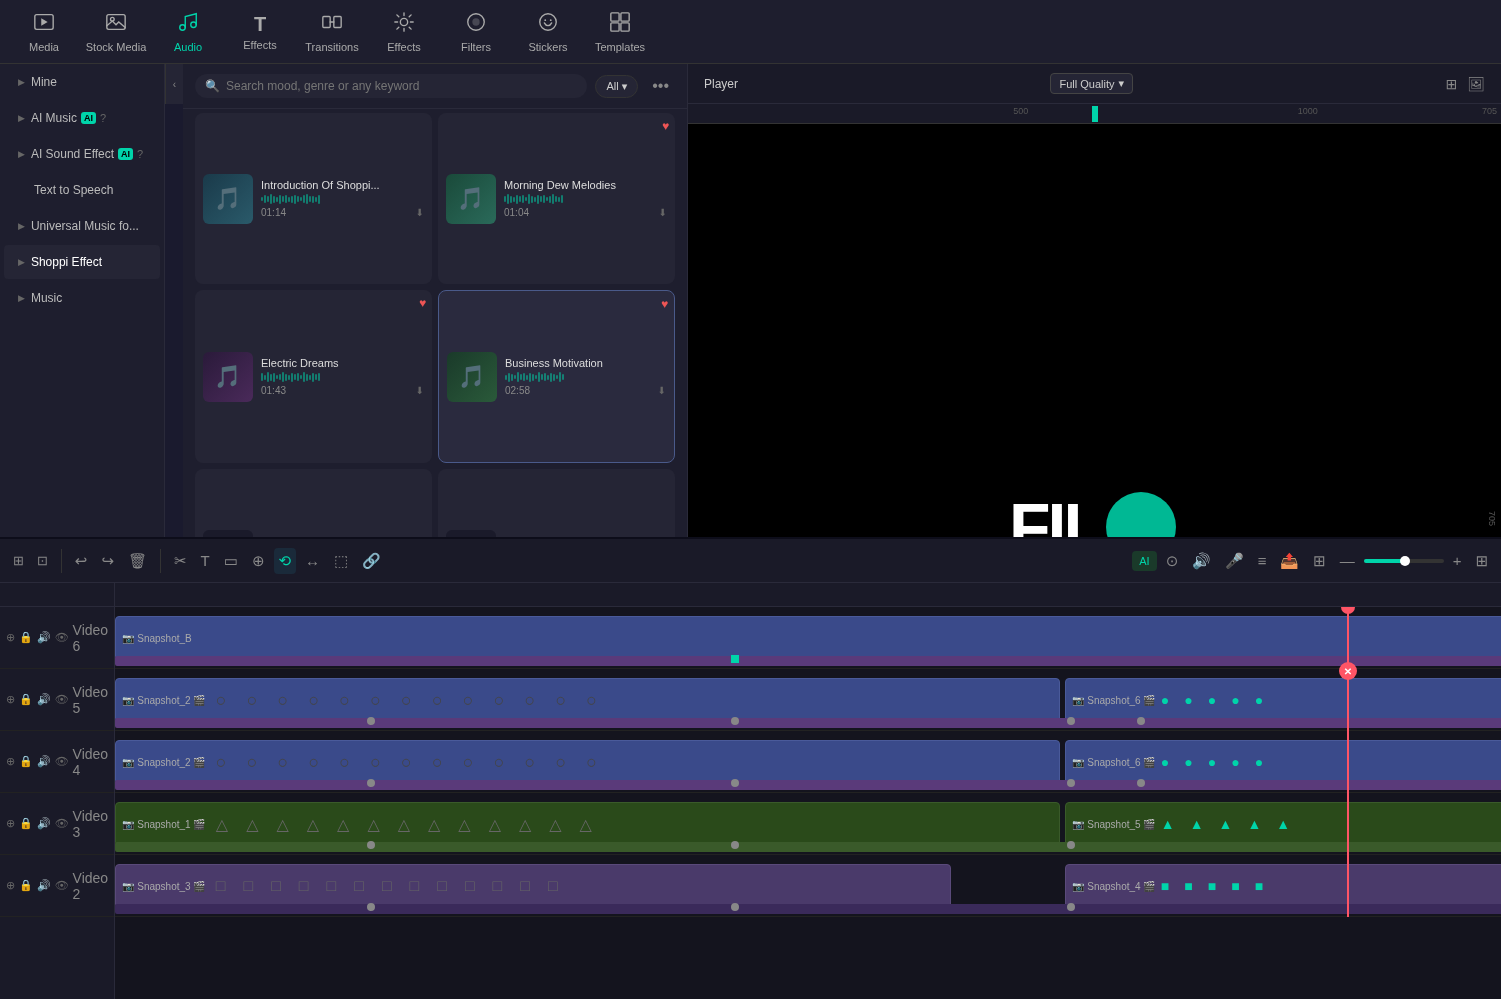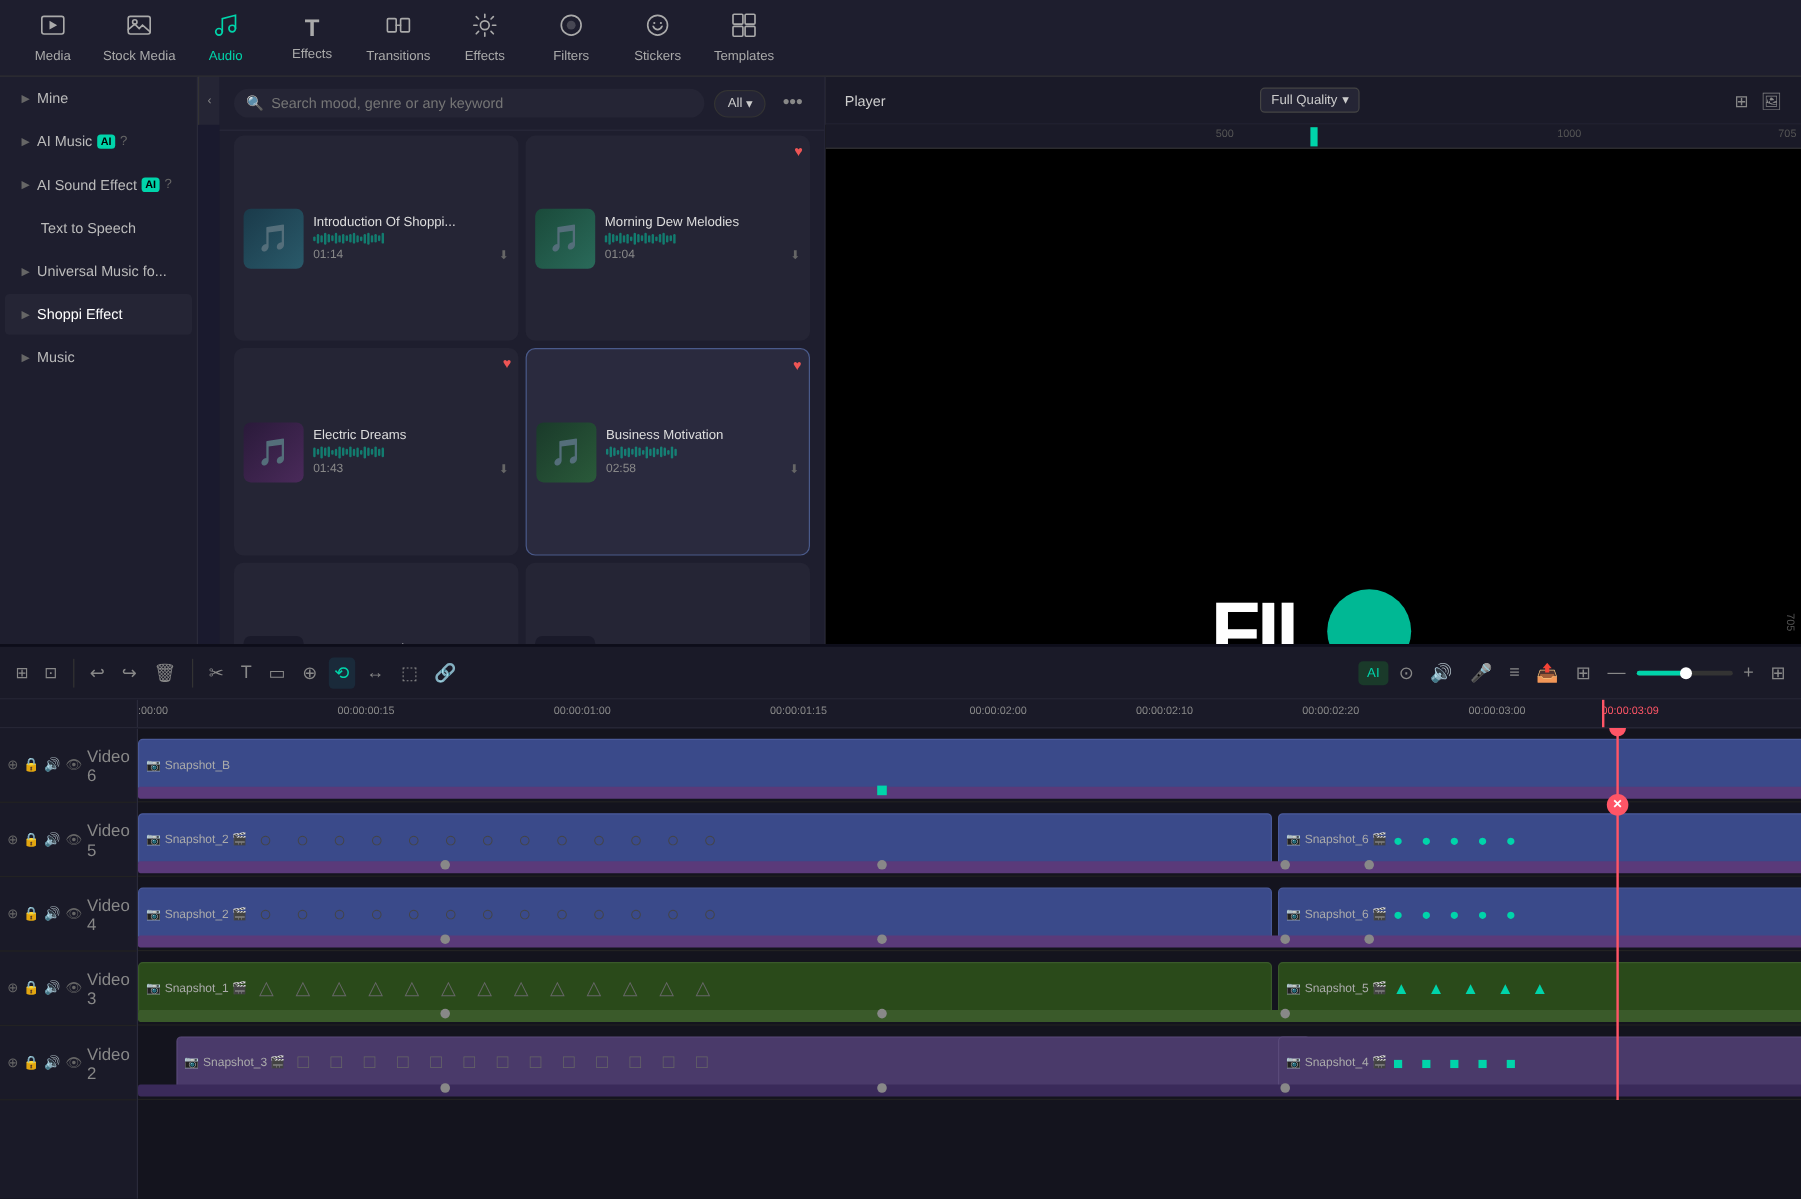--- a/index.html
+++ b/index.html
@@ -923,33 +923,20 @@
     <div style="width:80px;height:4px;background:#333;border-radius:2px;position:relative;">
       <div style="width:40px;height:4px;background:#00d4aa;border-radius:2px;"></div>
       <div style="width:10px;height:10px;background:#fff;border-radius:50%;position:absolute;top:-3px;left:36px;"></div>
     </div>
     <span class="tl-btn">+</span>
     <span class="tl-btn">⊞</span>
   </div>
 
   <div style="display:flex;height:24px;background:#1a1a28;border-bottom:1px solid #2a2a3a;overflow:hidden;flex-shrink:0;">
     <div style="width:115px;flex-shrink:0;border-right:1px solid #2a2a3a;"></div>
-    <div style="flex:1;position:relative;">
-      <span style="position:absolute;left:0;font-size:9px;color:#888;top:4px;">:00:00</span>
-      <span style="position:absolute;left:12%;font-size:9px;color:#888;top:4px;">00:00:00:15</span>
-      <span style="position:absolute;left:25%;font-size:9px;color:#888;top:4px;">00:00:01:00</span>
-      <span style="position:absolute;left:38%;font-size:9px;color:#888;top:4px;">00:00:01:15</span>
-      <span style="position:absolute;left:50%;font-size:9px;color:#888;top:4px;">00:00:02:00</span>
-      <span style="position:absolute;left:60%;font-size:9px;color:#888;top:4px;">00:00:02:10</span>
-      <span style="position:absolute;left:70%;font-size:9px;color:#888;top:4px;">00:00:02:20</span>
-      <span style="position:absolute;left:80%;font-size:9px;color:#888;top:4px;">00:00:03:00</span>
-      <span style="position:absolute;left:88%;font-size:9px;color:#ff5566;top:4px;">00:00:03:09</span>
-
-      <div style="position:absolute;left:88%;top:0;width:2px;height:24px;background:#ff5566;"></div>
-    </div>
   </div>
 
   <div style="flex:1;display:flex;overflow-y:auto;">
 
     <div style="width:115px;flex-shrink:0;background:#1a1a28;border-right:1px solid #2a2a3a;">
 
       <div class="track-label">
         <div class="track-label-icons">
           <span class="tl-icon">⊕</span>
           <span class="tl-icon">🔒</span>
@@ -1120,21 +1107,21 @@
                 <span style="font-size:14px;color:#00d4aa;">▲</span>
             </span>
           </div>
           <div style="position:absolute;bottom:2px;left:0;width:1390px;height:10px;background:#3a5a2a;border-radius:2px;"></div>
           <div style="position:absolute;bottom:5px;left:18%;width:8px;height:8px;background:#888;border-radius:50%;"></div>
           <div style="position:absolute;bottom:5px;left:44%;width:8px;height:8px;background:#888;border-radius:50%;"></div>
           <div style="position:absolute;bottom:5px;left:68%;width:8px;height:8px;background:#888;border-radius:50%;"></div>
         </div>
 
         <div class="track-row" style="height:62px;">
-          <div class="track-clip clip-purple" style="left:0;width:945px;top:9px;height:44px;margin-left:32px;">
+          <div class="track-clip clip-purple" style="left:0;width:836px;top:9px;height:44px;">
             <span style="font-size:10px;color:#aaa;">📷 Snapshot_3 🎬</span>
             <span style="flex:1;display:flex;align-items:center;gap:18px;overflow:hidden;padding:0 10px;">
               <span style="font-size:16px;color:#666;">□</span>
                 <span style="font-size:16px;color:#666;">□</span>
                 <span style="font-size:16px;color:#666;">□</span>
                 <span style="font-size:16px;color:#666;">□</span>
                 <span style="font-size:16px;color:#666;">□</span>
                 <span style="font-size:16px;color:#666;">□</span>
                 <span style="font-size:16px;color:#666;">□</span>
                 <span style="font-size:16px;color:#666;">□</span>

